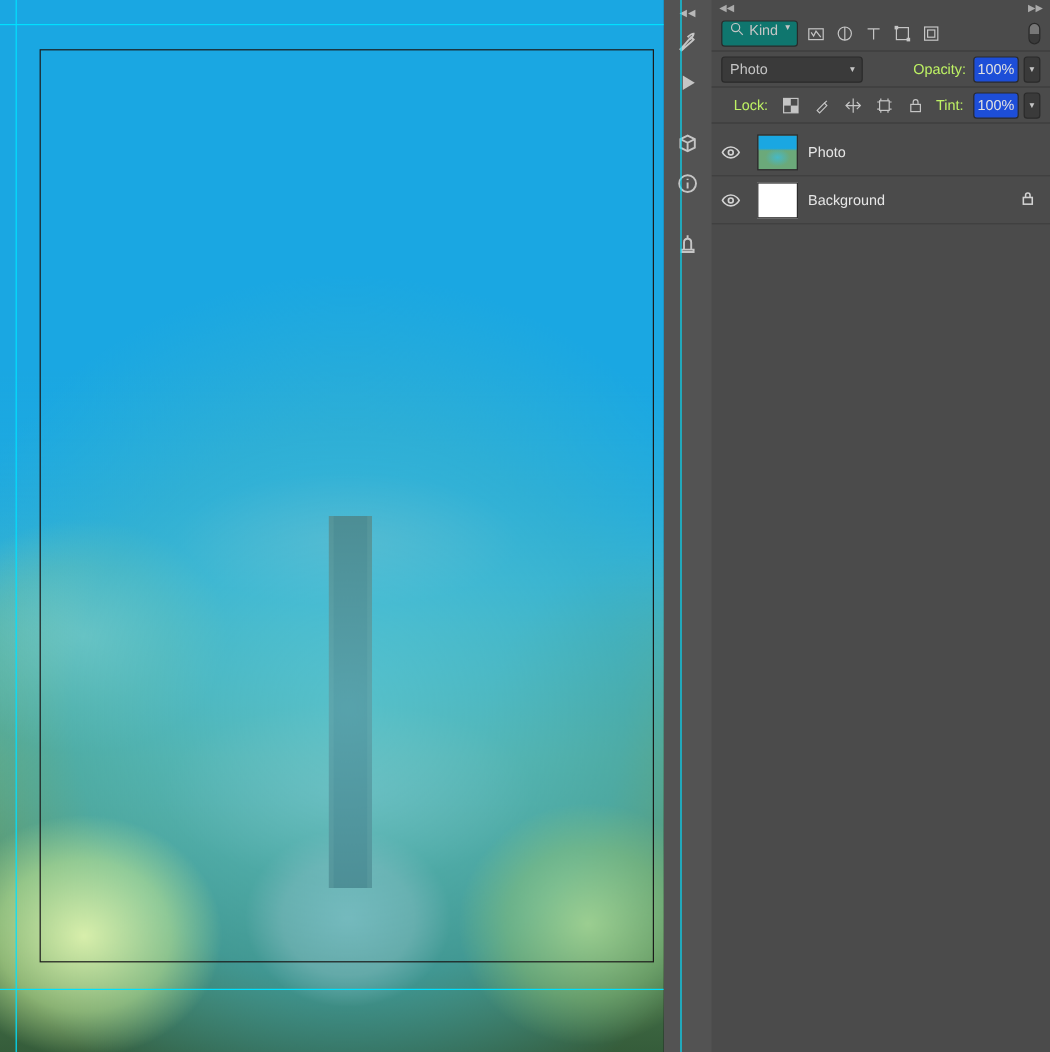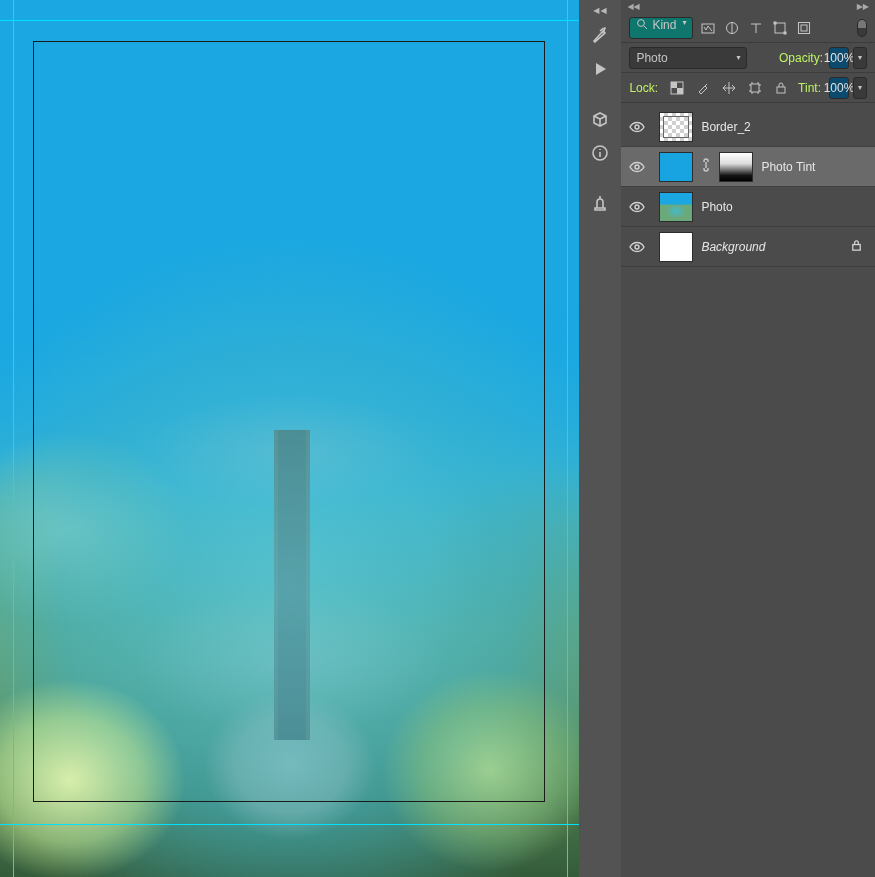--- a/index.html
+++ b/index.html
@@ -57,24 +57,24 @@
   .menu-icon{margin-left:auto;margin-right:8px;color:#bcbcbc}
   .row{display:flex;align-items:center;height:30px;padding:0 8px;border-bottom:1px solid #3c3c3c;gap:6px}
   .kind-select{display:flex;height:22px;background:#0f766e;border:1px solid #2a2a2a;border-radius:3px;padding:0 6px 0 6px;gap:4px}
   .kind-select .mag{stroke:#c5c5c5;fill:none}
   .kind-caret{font-size:8px;color:#c5c5c5;margin-left:2px}
   .filter-ico{width:18px;height:18px;display:flex;align-items:center;justify-content:center}
   .filter-ico svg{stroke:#c5c5c5;fill:none}
   .sw{width:10px;height:18px;border-radius:6px;border:1px solid #2a2a2a;background:linear-gradient(#777 0 50%,#3a3a3a 50% 100%)}
   .blend-select{display:flex;align-items:center;justify-content:space-between;height:22px;flex:1;max-width:118px;background:#3a3a3a;border:1px solid #2a2a2a;border-radius:3px;padding:0 6px}
   .num-box{display:flex;align-items:center;gap:4px}
-  .num-input{width:20px;height:22px;background:#0c4a6e;border:1px solid #2a2a2a;border-radius:3px;color:#e2e2e2;text-align:right;display:flex;align-items:center;justify-content:center}
+  .num-input{width:38px;height:22px;background:#1d4ed8;border:1px solid #2a2a2a;border-radius:3px;color:#e2e2e2;text-align:right;display:flex;align-items:center;justify-content:center}
   .caret-btn{width:14px;height:22px;background:#3a3a3a;border:1px solid #2a2a2a;border-radius:3px;display:flex;align-items:center;justify-content:center;font-size:8px}
   .lbltxt{color:#bef264;margin-left:auto}
-  .lbltxt.left{margin-left:0;margin-right:2px}
+  .lbltxt.left{margin-left:10px;margin-right:2px}
   .lock-row{gap:8px}
   .lock-ico{width:18px;height:18px;display:flex;align-items:center;justify-content:center;color:#c5c5c5}
   .lock-ico svg{stroke:#c5c5c5;fill:none}
 
   
   .layers{flex:1;overflow:auto;padding-top:4px}
   .layer{display:flex;align-items:center;height:40px;padding:0 6px;gap:8px;border-bottom:1px solid #3f3f3f}
   .layer.selected{background:#6a6a6a}
   .eye{width:20px;height:20px;display:flex;align-items:center;justify-content:center;color:#d2d2d2;margin-right:4px}
   .thumb{width:34px;height:30px;border:1px solid #2c2c2c;background:#ddd;display:flex;align-items:center;justify-content:center;position:relative;flex-shrink:0}
@@ -87,21 +87,21 @@
   .thumb.cyan{background:#17a4e0}
   .thumb.mask{background:linear-gradient(to bottom,#fff 0%, #dcdcdc 38%, #808080 58%, #151515 80%, #000 100%)}
   .thumb.photo{
     background:
       linear-gradient(#1aa7e2 0 38%, rgba(0,0,0,0) 45%),
       radial-gradient(14px 10px at 50% 65%,#46b9c7 0%,rgba(0,0,0,0) 74%),
       linear-gradient(#6ba97a 55% 100%);
   }
   .link-ico{width:10px;text-align:center;color:#cacaca;font-size:12px}
   .layer-name{color:#e6e6e6}
-  .layer-name.italic{font-style:italic}
+  .layer-name.italic{}
   .layer .lockright{margin-left:auto;margin-right:6px;color:#cacaca}
 
 </style>
 </head>
 <body>
 
 <div class="canvas-area">
   <div class="doc"></div>
   <div class="border-frame" id="bframe" style="left: 33px; top: 41px; width: 512px; height: 761px;"></div>
   <div class="guides" id="guides">
@@ -241,46 +241,20 @@
         </svg>
       </div>
     <span class="lbltxt">Tint:</span>
     <div class="num-box">
       <div class="num-input">100%</div>
       <div class="caret-btn">▾</div>
     </div>
   </div>
 
   <div class="layers" id="layers">
-      <div class="layer">
-        <div class="eye">
-          <svg width="16" height="16" viewBox="0 0 16 16" fill="none" stroke="#d2d2d2" stroke-width="1.4">
-            <path d="M1 8s2.5-4.5 7-4.5S15 8 15 8s-2.5 4.5-7 4.5S1 8 1 8z"></path>
-            <circle cx="8" cy="8" r="2"></circle>
-          </svg>
-        </div>
-        <div class="thumb transparent">
-          <div class="inner-rect"></div>
-        </div>
-        <div class="layer-name">Border_2</div>
-      </div>
-      <div class="layer selected">
-        <div class="eye">
-          <svg width="16" height="16" viewBox="0 0 16 16" fill="none" stroke="#d2d2d2" stroke-width="1.4">
-            <path d="M1 8s2.5-4.5 7-4.5S15 8 15 8s-2.5 4.5-7 4.5S1 8 1 8z"></path>
-            <circle cx="8" cy="8" r="2"></circle>
-          </svg>
-        </div>
-        <div class="thumb cyan"></div>
-        <div class="link-ico"><svg width="10" height="14" viewBox="0 0 10 14" fill="none" stroke="#cacaca" stroke-width="1.4">
-            <path d="M3 4V3a2 2 0 014 0v1M7 10v1a2 2 0 01-4 0v-1M5 4v6"></path>
-          </svg></div>
-        <div class="thumb mask"></div>
-        <div class="layer-name">Photo Tint</div>
-      </div>
       <div class="layer">
         <div class="eye">
           <svg width="16" height="16" viewBox="0 0 16 16" fill="none" stroke="#d2d2d2" stroke-width="1.4">
             <path d="M1 8s2.5-4.5 7-4.5S15 8 15 8s-2.5 4.5-7 4.5S1 8 1 8z"></path>
             <circle cx="8" cy="8" r="2"></circle>
           </svg>
         </div>
         <div class="thumb photo"></div>
         <div class="layer-name">Photo</div>
       </div>

